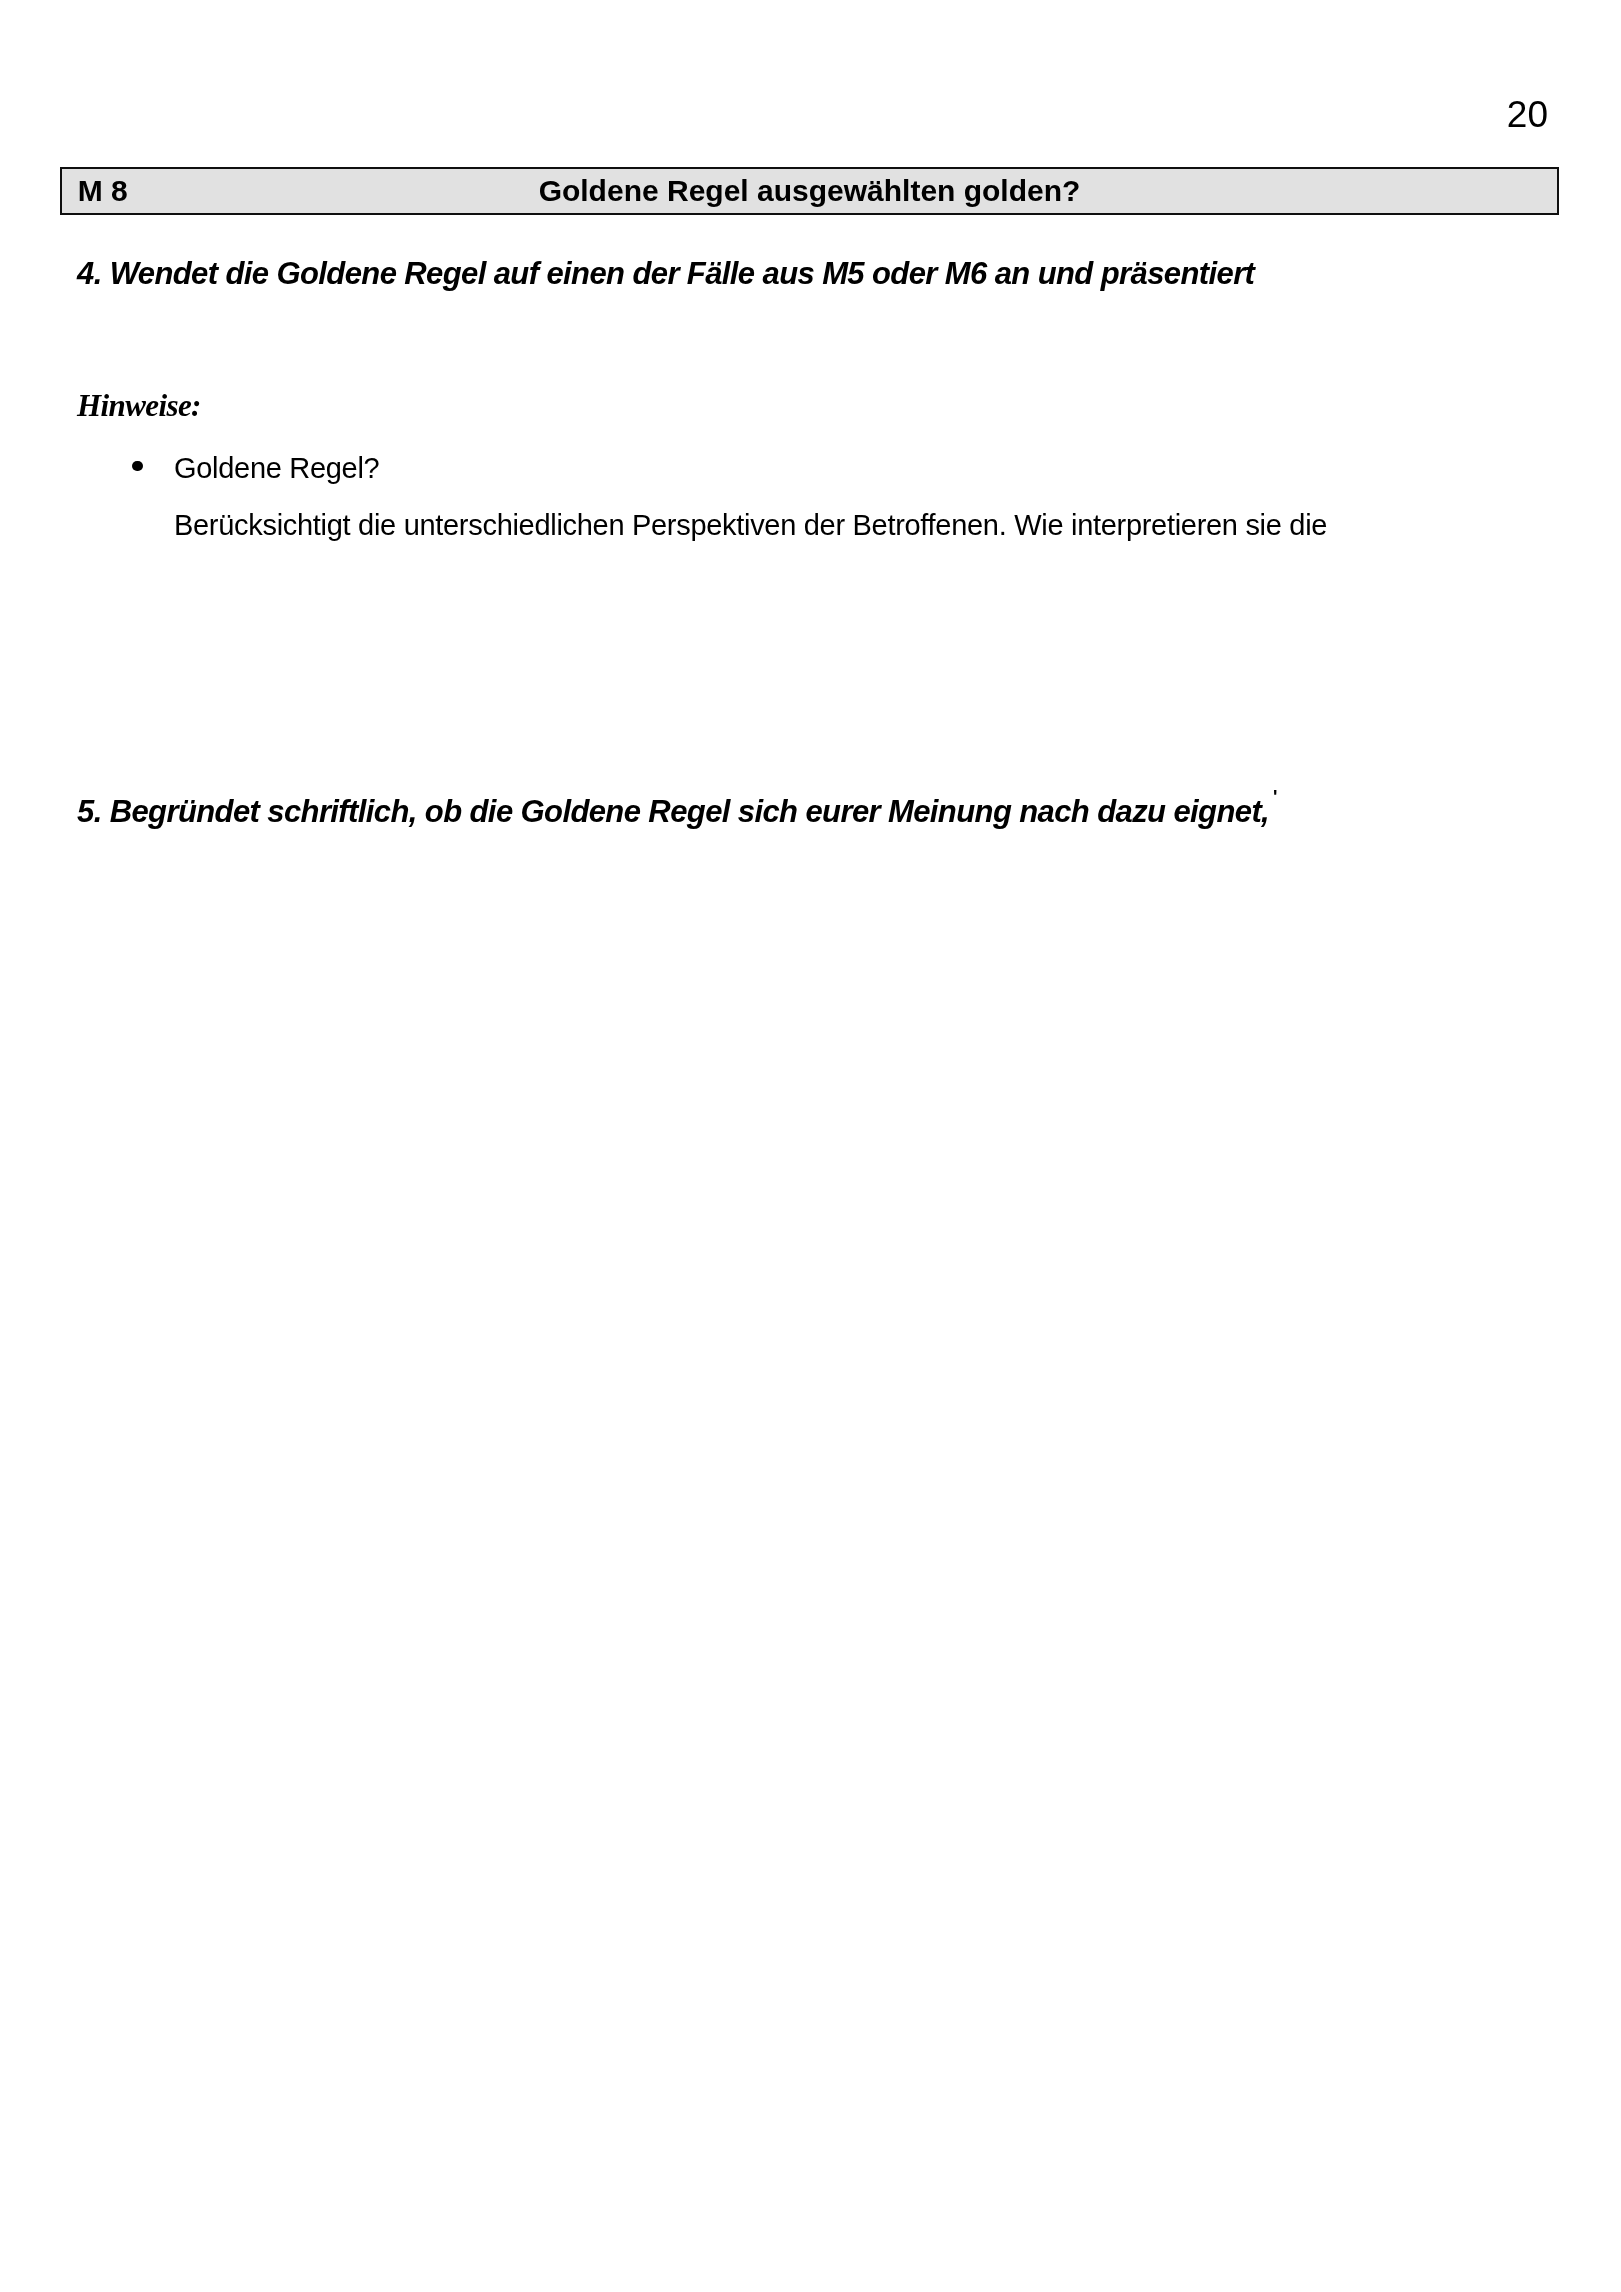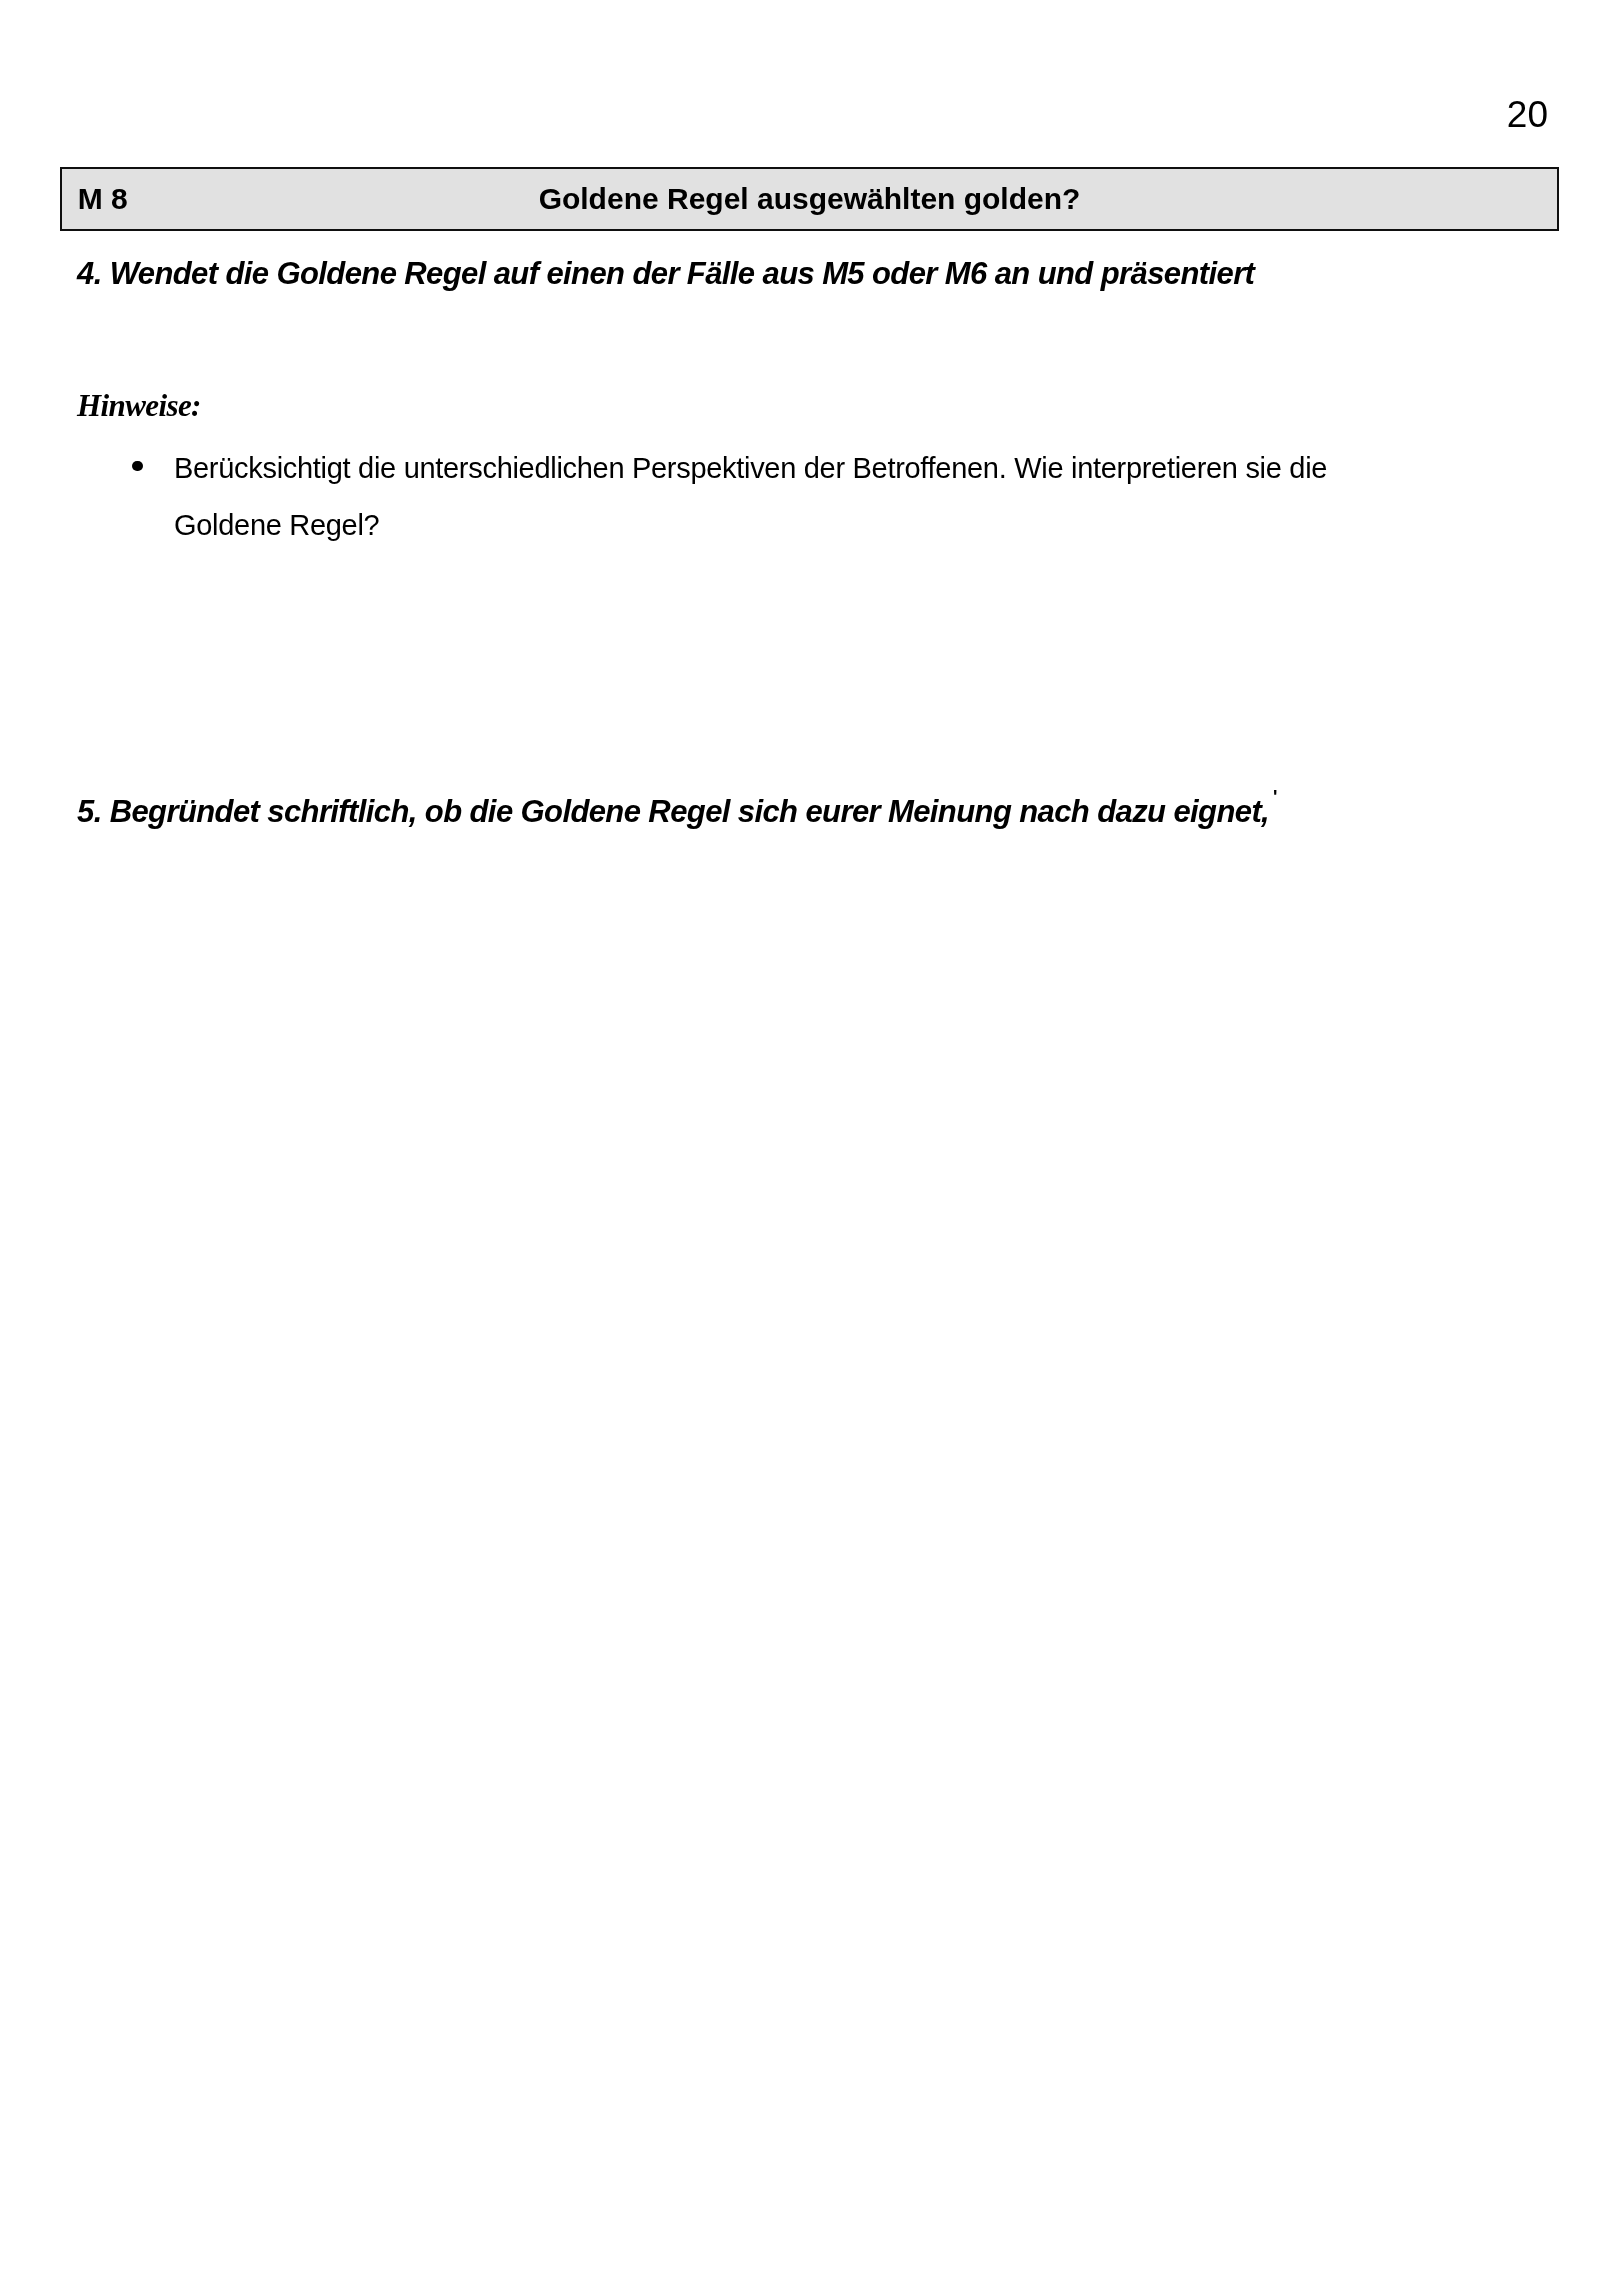--- a/index.html
+++ b/index.html
@@ -21,21 +21,21 @@
     top: 94px;
     right: 73px;
     font-size: 37px;
     font-weight: normal;
   }
   .header-bar {
     position: absolute;
     top: 167px;
     left: 60px;
     width: 1499px;
-    height: 64px;
+    height: 48px;
     box-sizing: border-box;
     background: #e1e1e1;
     border: 2.9px solid #0f0f0f;
     display: flex;
     align-items: center;
   }
   .header-code {
     position: absolute;
     left: 15.7px;
     top: 50%;
@@ -120,22 +120,22 @@
 
   <div class="para task3">
     <span class="line">4. Wendet die Goldene Regel auf einen der Fälle aus M5 oder M6 an und präsentiert</span>
   </div>
 
   <div class="para hints-label">Hinweise:</div>
 
   <ul class="hints">
     <li>
       <span class="bullet-dot"></span>
+      <span class="line">Goldene Regel?</span>
       <span class="line">Berücksichtigt die unterschiedlichen Perspektiven der Betroffenen. Wie interpretieren sie die</span>
-      <span class="line">Goldene Regel?</span>
     </li>
   </ul>
 
 
   <div class="para task5">
     <span class="line"><span>5. Begründet schriftlich, ob die Goldene Regel sich eurer Meinung nach dazu eignet,</span><sup class="footnote-mark">'</sup></span>
   </div>
 
 </div>
 

